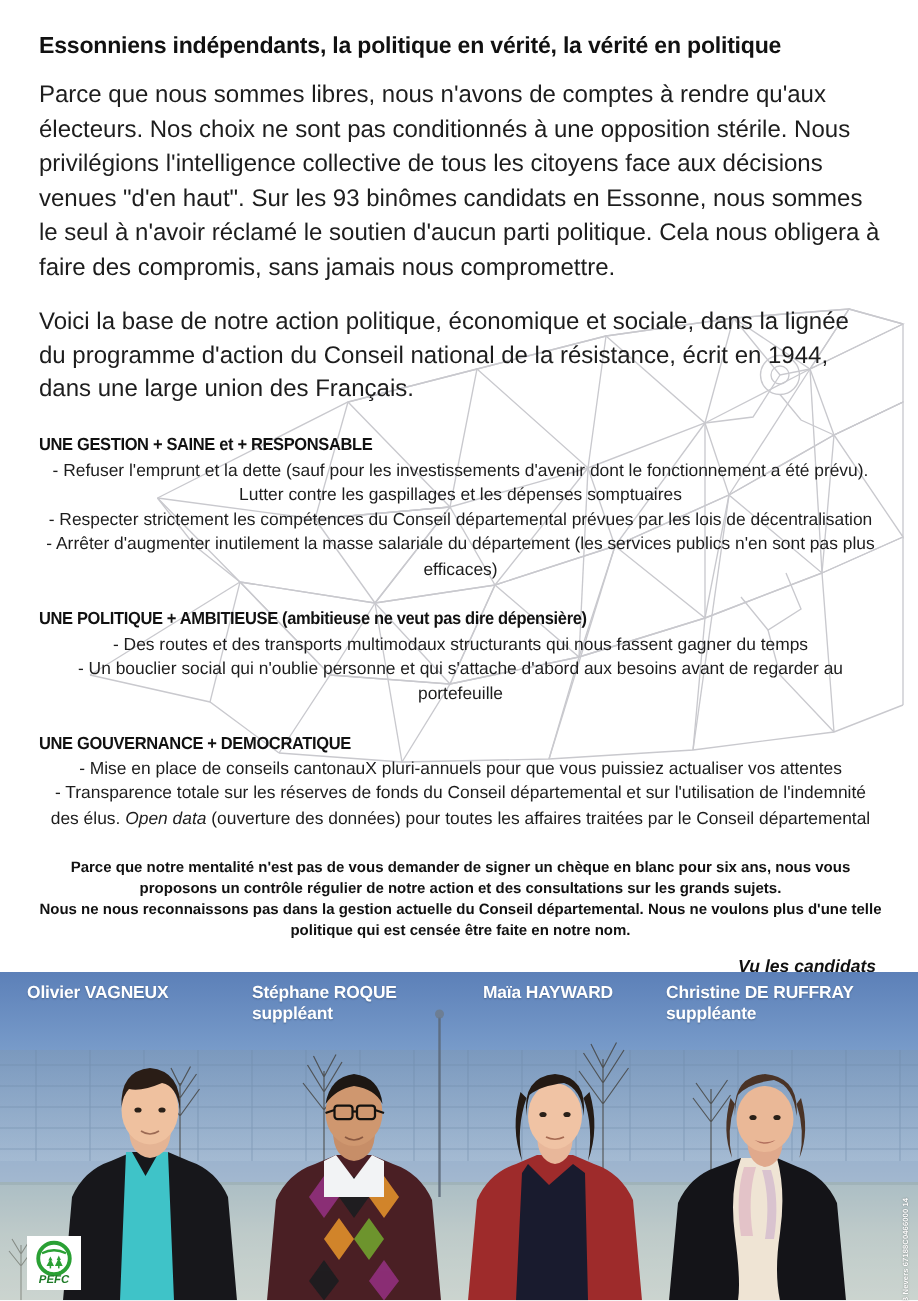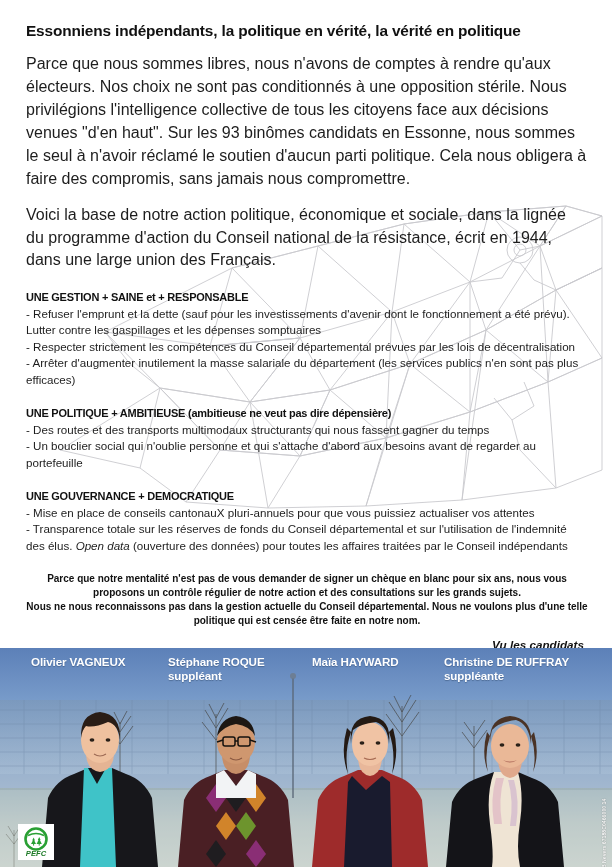--- a/index.html
+++ b/index.html
@@ -69,21 +69,21 @@
     color: #111;
     transform: scaleX(0.94);
     transform-origin: left center;
   }
   .section-body {
     font-size: 11.6px;
     line-height: 1.43;
     color: #1d1d1d;
     margin-top: 1px;
   }
-  .bullet { display: block; }
+  .bullet { display: block; text-align: center; }
 
   .closing {
     margin-top: 18px;
     font-size: 10px;
     font-weight: bold;
     line-height: 1.4;
     color: #111;
     text-align: center;
   }
   .closing p { margin: 0; }
@@ -126,23 +126,23 @@
     position: absolute;
     top: 7px;
     color: #ffffff;
     font-size: 11.6px;
     font-weight: bold;
     line-height: 1.18;
     letter-spacing: -0.1px;
     text-shadow: 0 1px 1px rgba(20,40,70,0.35);
   }
   .cand-name .role { display: block; font-weight: bold; }
-  .n0 { left: 31px; }
+  .n0 { left: 18px; }
   .n1 { left: 168px; }
-  .n2 { left: 312px; }
+  .n2 { left: 322px; }
   .n3 { left: 444px; }
 
   
   .pefc {
     position: absolute;
     left: 18px;
     top: 824px;
     width: 36px;
     height: 36px;
     background: #ffffff;
@@ -258,21 +258,21 @@
       <div class="section-body">
         <span class="bullet">- Des routes et des transports multimodaux structurants qui nous fassent gagner du temps</span>
         <span class="bullet">- Un bouclier social qui n'oublie personne et qui s'attache d'abord aux besoins avant de regarder au portefeuille</span>
       </div>
     </div>
 
     <div class="section">
       <div class="section-head">UNE GOUVERNANCE + DEMOCRATIQUE</div>
       <div class="section-body">
         <span class="bullet">- Mise en place de conseils cantonauX pluri-annuels pour que vous puissiez actualiser vos attentes</span>
-        <span class="bullet"><span>- Transparence totale sur les réserves de fonds du Conseil départemental et sur l'utilisation de l'indemnité des élus. </span><em class="opendata">Open data</em><span> (ouverture des données) pour toutes les affaires traitées par le Conseil indépendants</span></span>
+        <span class="bullet"><span>- Transparence totale sur les réserves de fonds du Conseil départemental et sur l'utilisation de l'indemnité des élus. </span><em class="opendata">Open data</em><span> (ouverture des données) pour toutes les affaires traitées par le Conseil départemental</span></span>
       </div>
     </div>
 
     <div class="closing">
       <p>Parce que notre mentalité n'est pas de vous demander de signer un chèque en blanc pour six ans, nous vous proposons un contrôle régulier de notre action et des consultations sur les grands sujets.</p>
       <p>Nous ne nous reconnaissons pas dans la gestion actuelle du Conseil départemental. Nous ne voulons plus d'une telle politique qui est censée être faite en notre nom.</p>
     </div>
 
     <div class="signature">Vu les candidats</div>
   </div>

